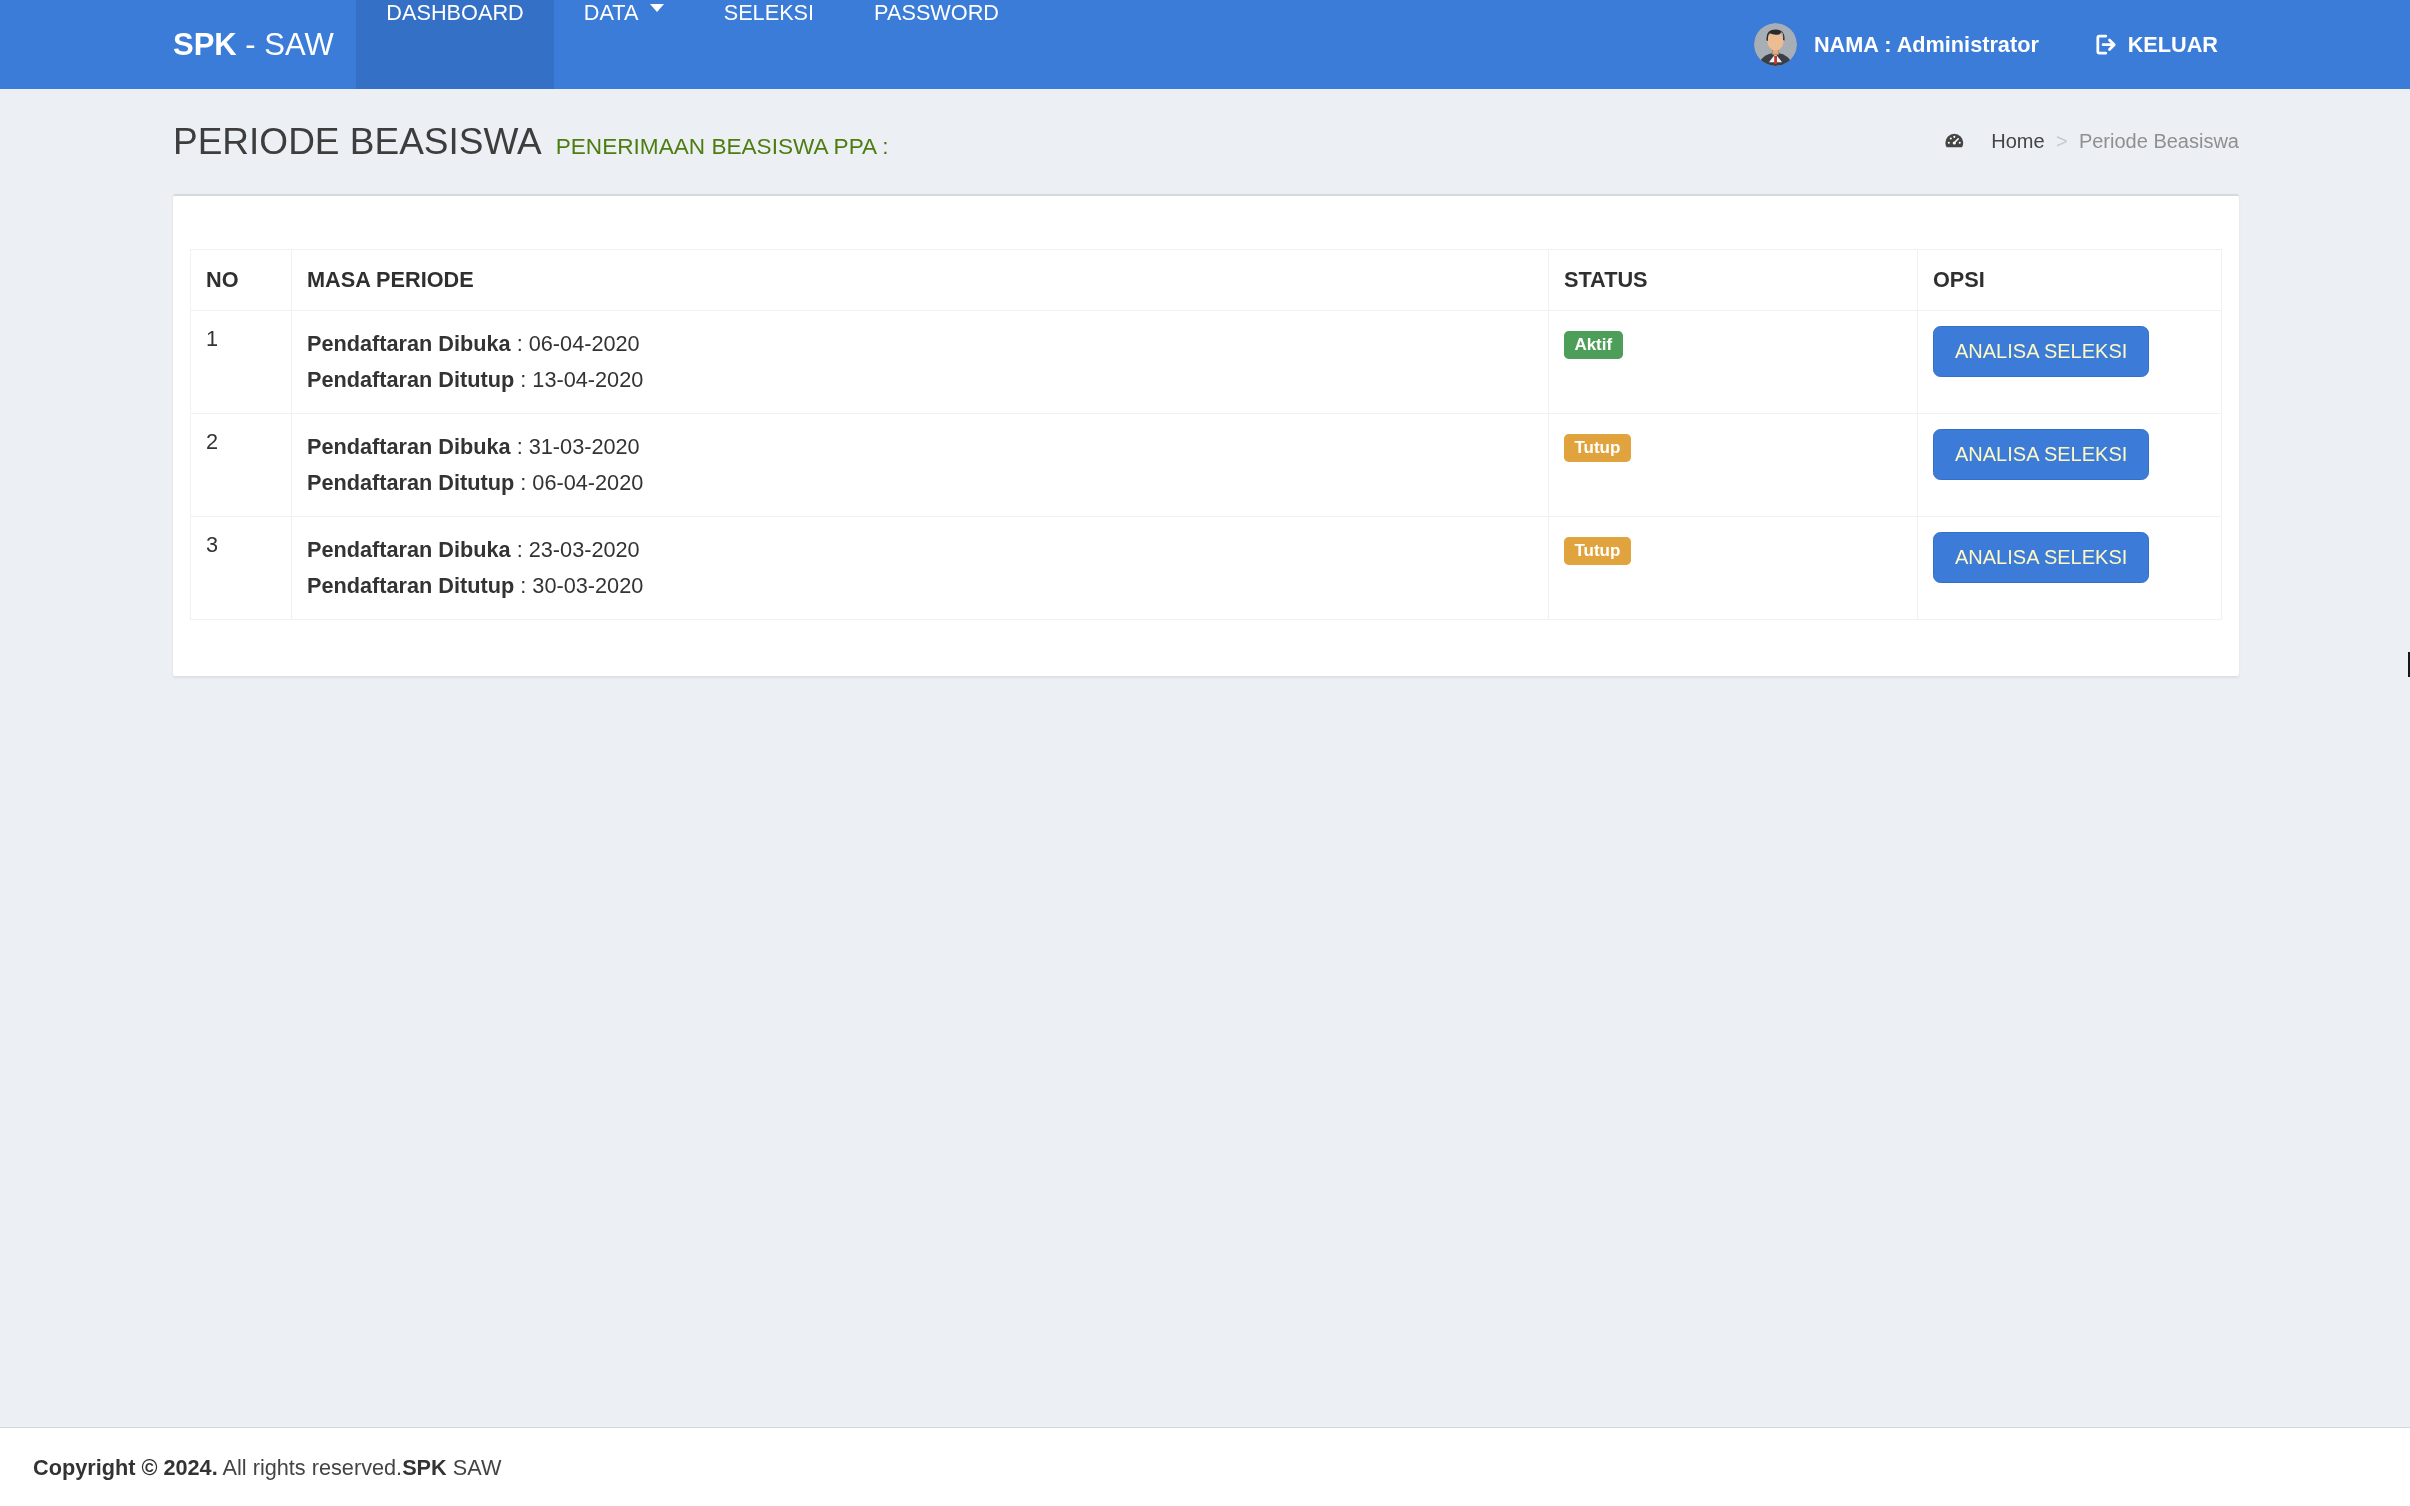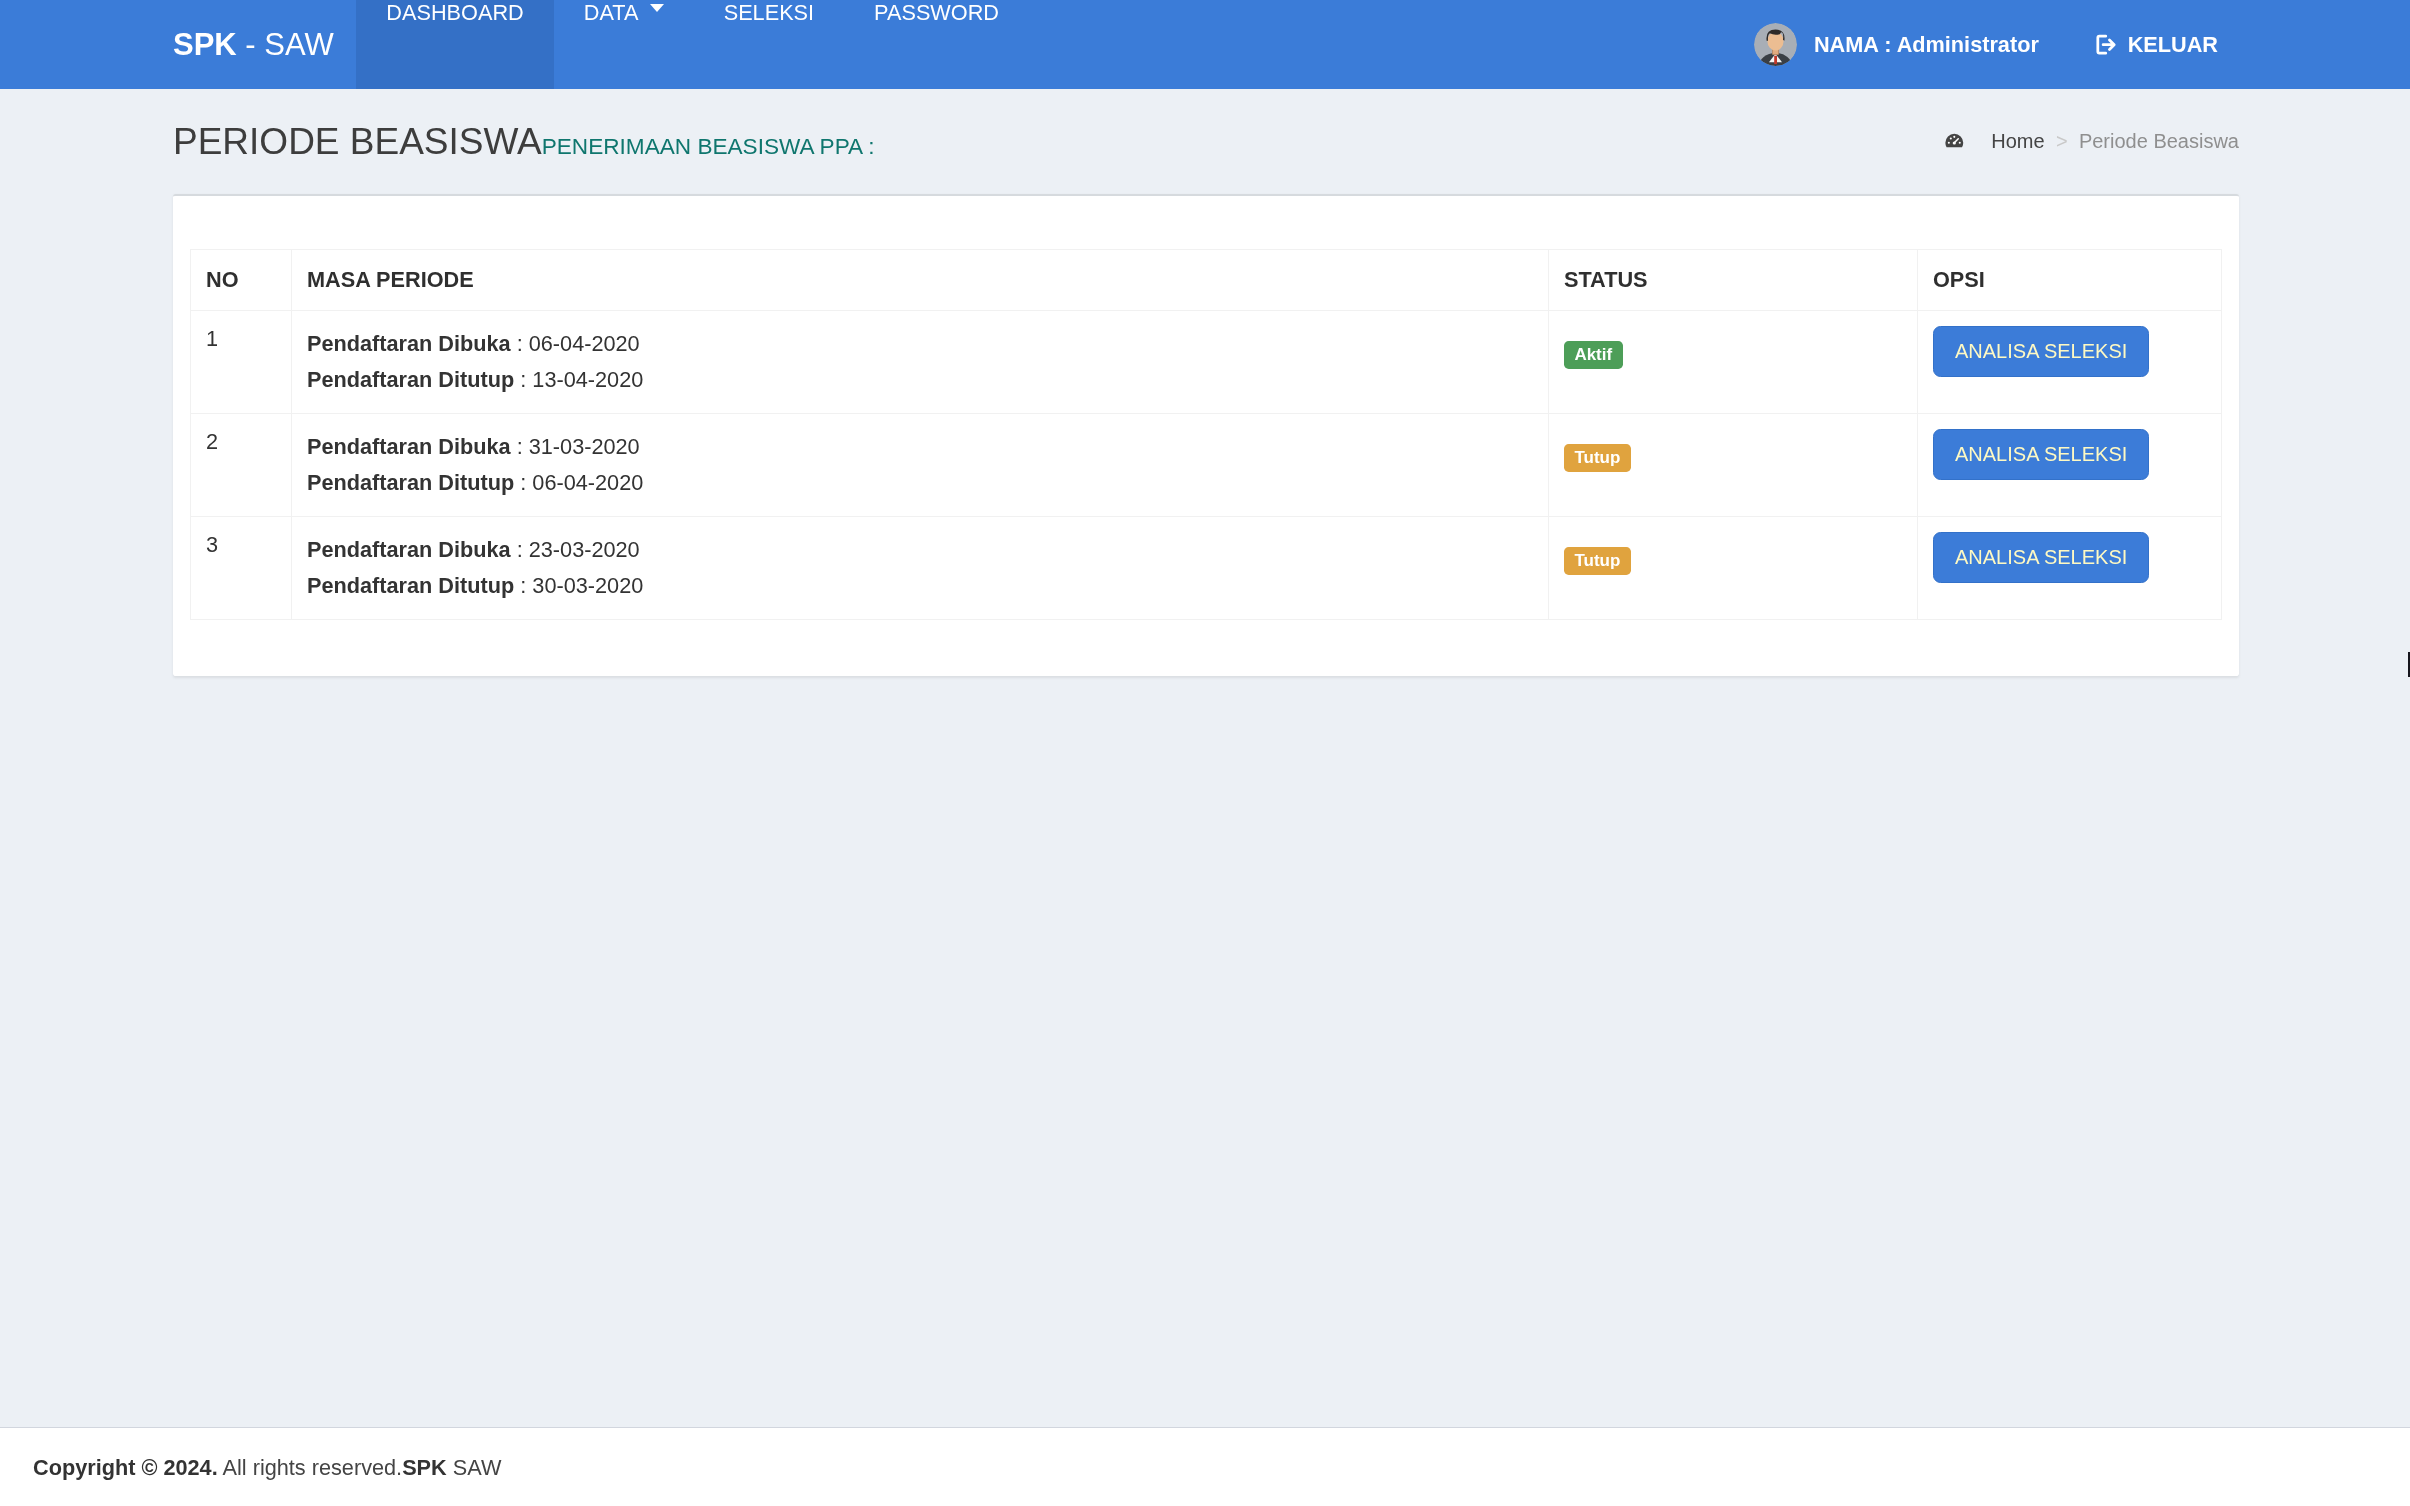--- a/index.html
+++ b/index.html
@@ -39,41 +39,41 @@
 
   
   .main { flex:1 1 auto; position:relative; }
   .content-header {
     height:105px; display:flex; align-items:center; justify-content:space-between;
     padding:0 172px 0 173px;
     border-radius:23px;
   }
   .title-wrap { display:flex; align-items:baseline; }
   .page-title { font-size:37px; font-weight:400; color:#3d3d3d; }
-  .page-subtitle { font-size:22.6px; color:#0f766e; }
+  .page-subtitle { font-size:22.6px; color:#4d7c0f; margin-left:14px; }
   .breadcrumb { display:flex; align-items:center; gap:11.3px; font-size:20px; }
   .breadcrumb .home { color:#444; text-decoration:none; display:flex; align-items:flex-end; gap:26px; cursor:pointer; }
   .breadcrumb .sep { color:#c9c9c9; }
   .breadcrumb .current { color:#8f8f8f; }
 
   .card {
     margin:0 172px 0 173px; background:#fff; border-radius:2.8px;
     border-top:2.8px solid #d6dade; box-shadow:0 1.9px 2.8px rgba(0,0,0,.08);
     padding:53px 17px 56px;
   }
 
   table { width:100%; border-collapse:collapse; font-size:21.7px; color:#333; }
   th, td { border:0.9px solid #f1f1f1; text-align:left; vertical-align:top; }
   th { padding:17px 15px; font-weight:700; color:#2f2f2f; }
   td { padding:15px; }
   .line { line-height:36px; }
   .line b { font-weight:700; }
 
   .badge {
-    display:inline-block; margin-top:15px; padding:3.8px 10.4px; border-radius:4.7px;
+    display:inline-block; margin-top:5px; padding:3.8px 10.4px; border-radius:4.7px;
     color:#fff; font-size:17px; font-weight:700;
   }
   .badge[data-variant="success"] { background:#4d9e58; }
   .badge[data-variant="warning"] { background:#e0a33e; }
 
   .btn {
     background:#3c7cd8; border:0.9px solid #3371c9; border-radius:7.5px;
     color:#fef9c3; font-size:20px; padding:13px 21px; cursor:pointer;
     font-family:inherit;
   }

